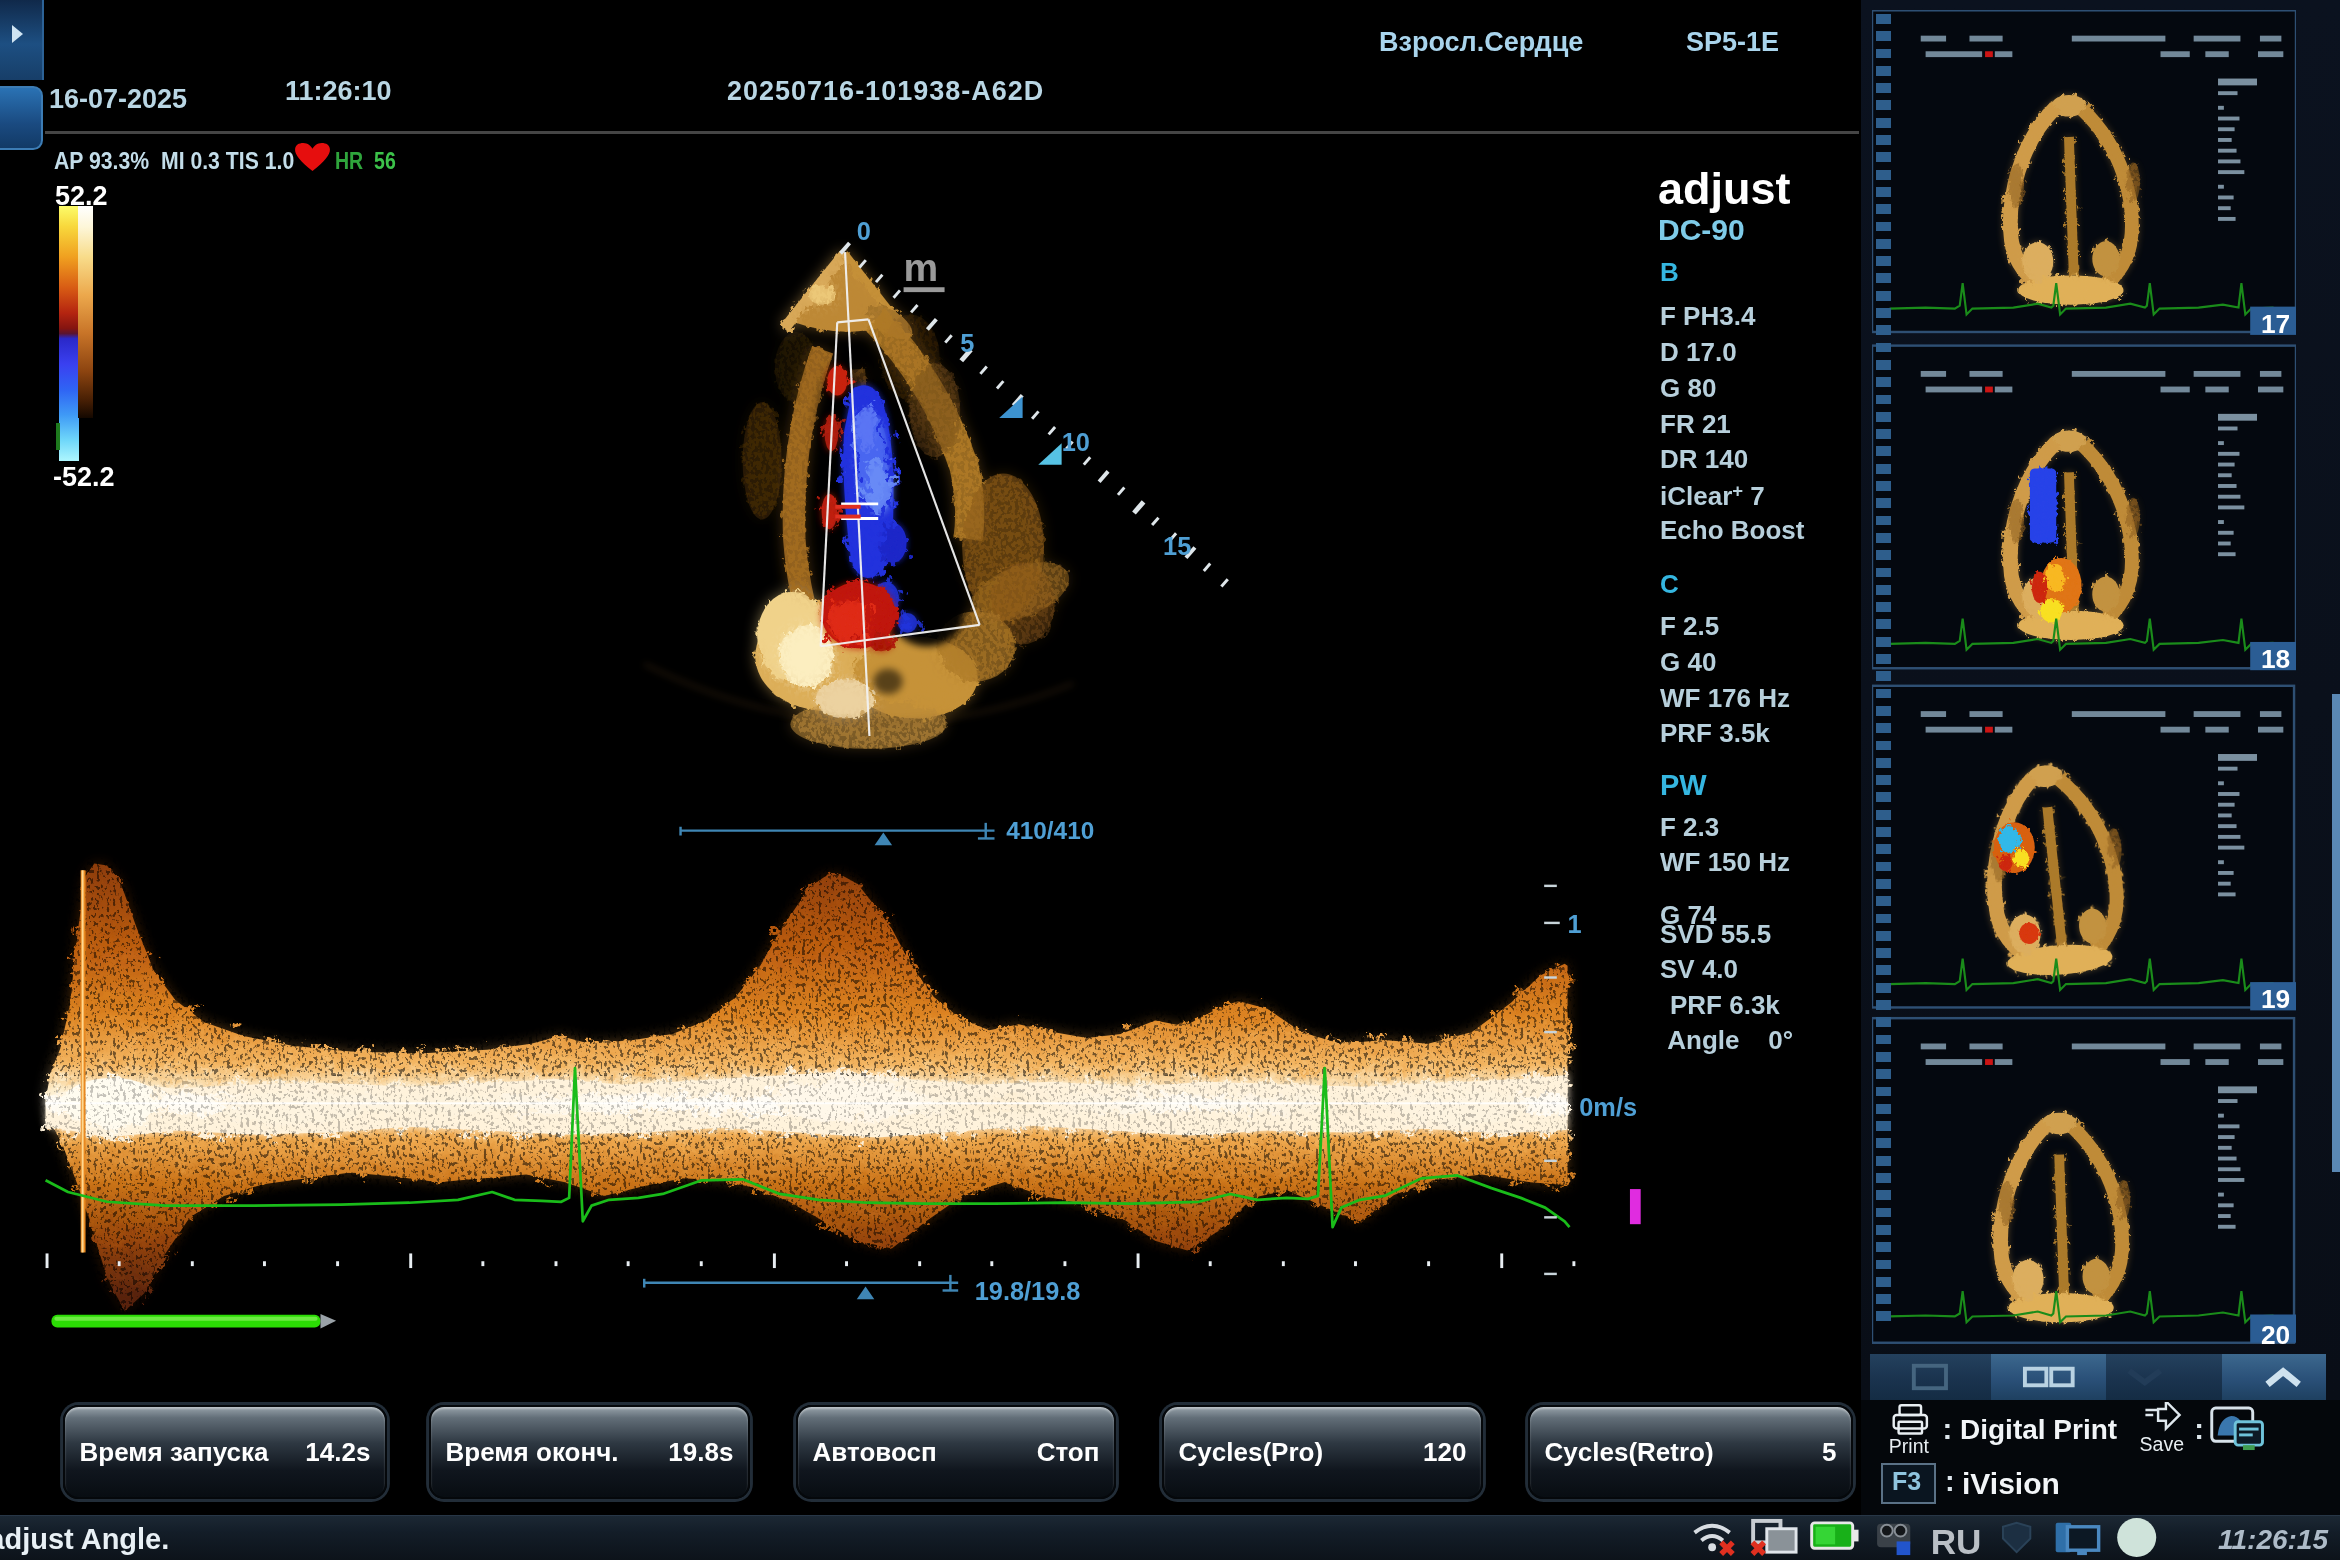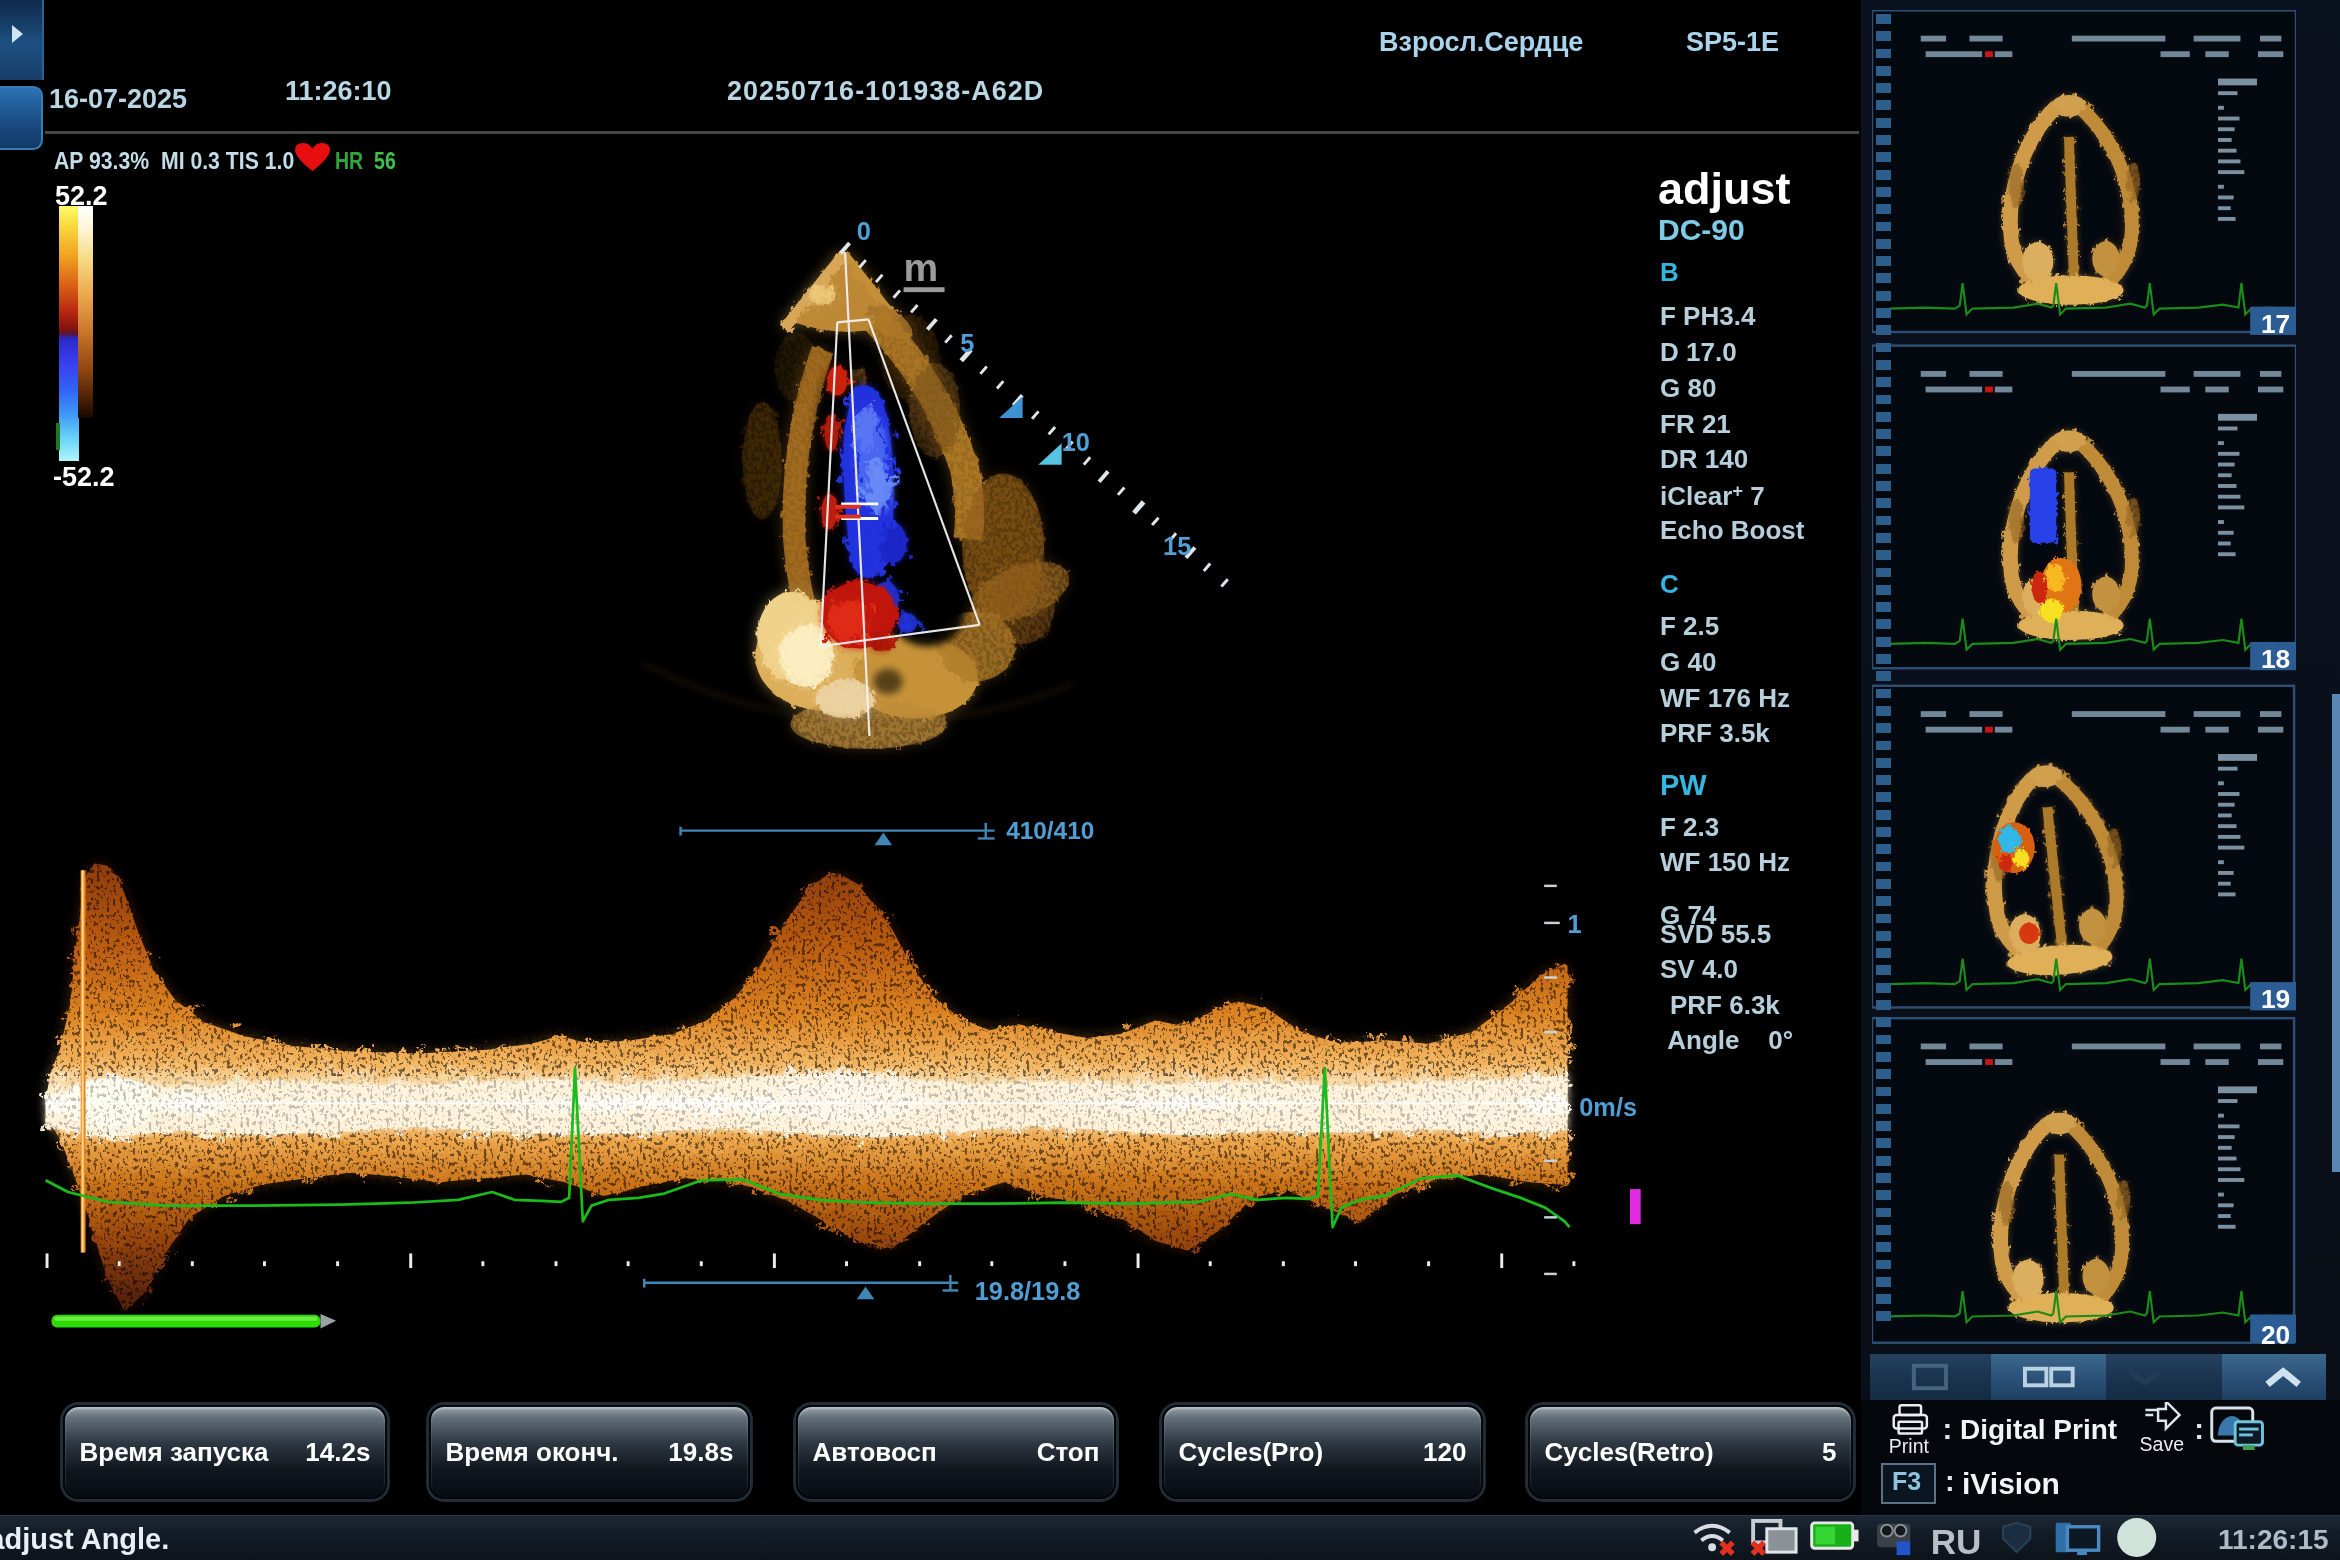--- a/index.html
+++ b/index.html
@@ -579,16 +579,16 @@
     <path d="M 334 12 L 348 8 L 362 12 L 362 24 Q 348 38 348 38 Q 334 24 334 24 Z" fill="#1c2f42" stroke="#2a4258" stroke-width="2"></path>
 
     <g transform="translate(388,6)">
       <rect x="0" y="2" width="16" height="30" rx="2" fill="#2f6fa8"></rect>
       <rect x="12" y="6" width="32" height="24" fill="#0c1824" stroke="#4a88c0" stroke-width="3.5"></rect>
       <rect x="22" y="30" width="10" height="5" fill="#4a88c0"></rect>
     </g>
 
     <circle cx="471" cy="23" r="20" fill="#cfe3da"></circle>
   </svg>
-  <div class="t" style="left:2218px;top:1524px;font-size:28px;color:#aebbc8;">11:26:15</div>
+  <div class="t" style="left:2218px;top:1524px;font-size:28px;color:#aebbc8;font-style:italic;">11:26:15</div>
 
 </div>
 
 
 </body></html>

